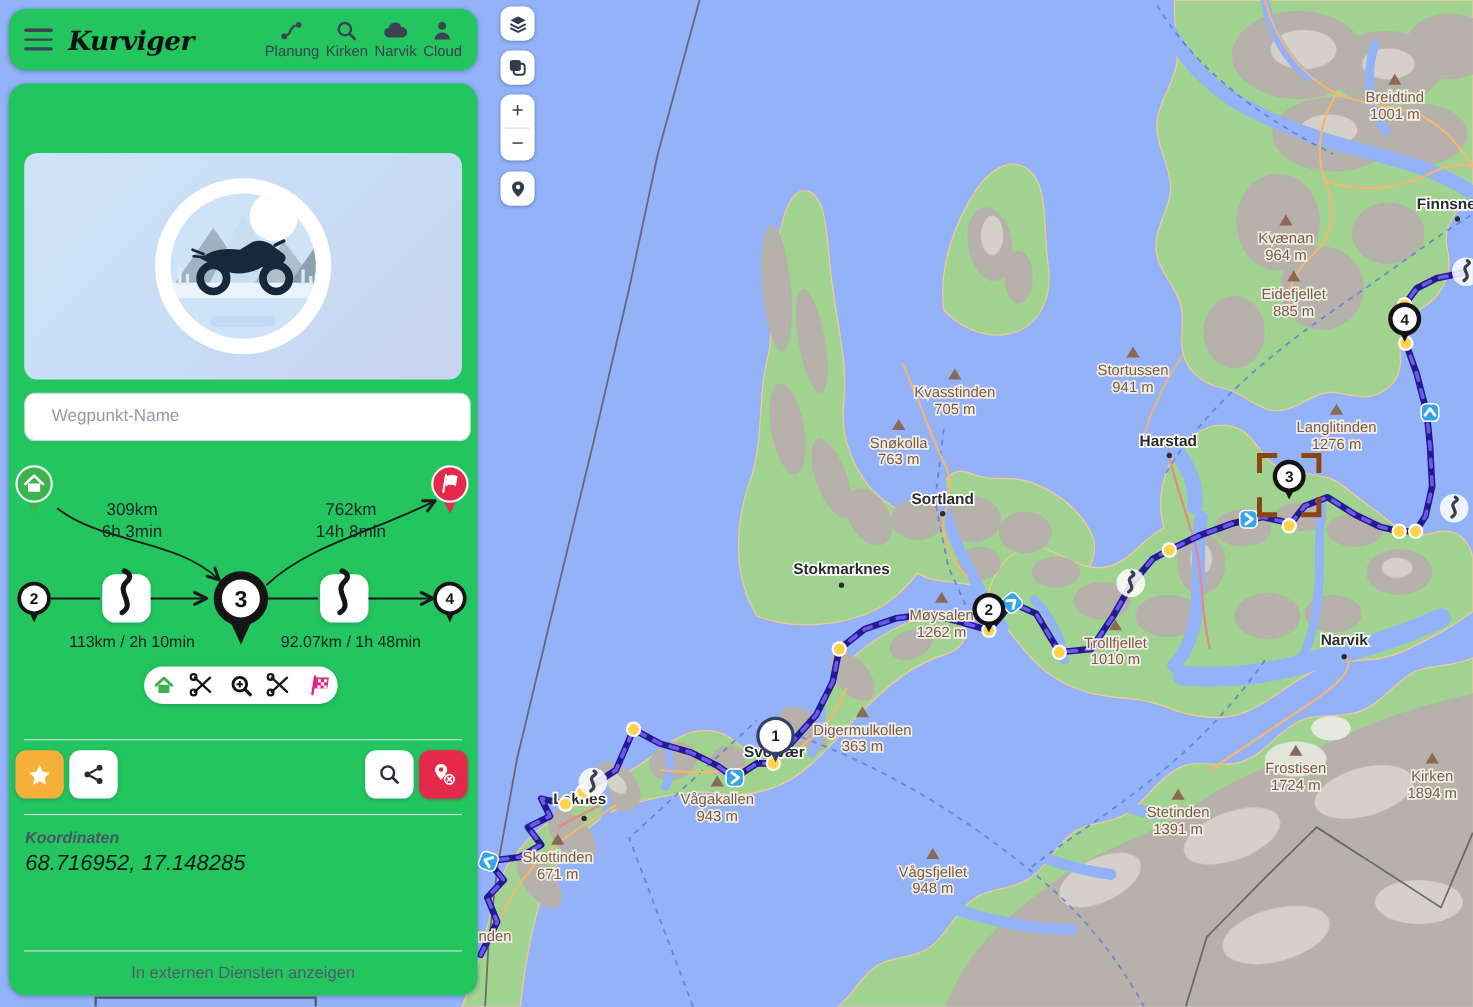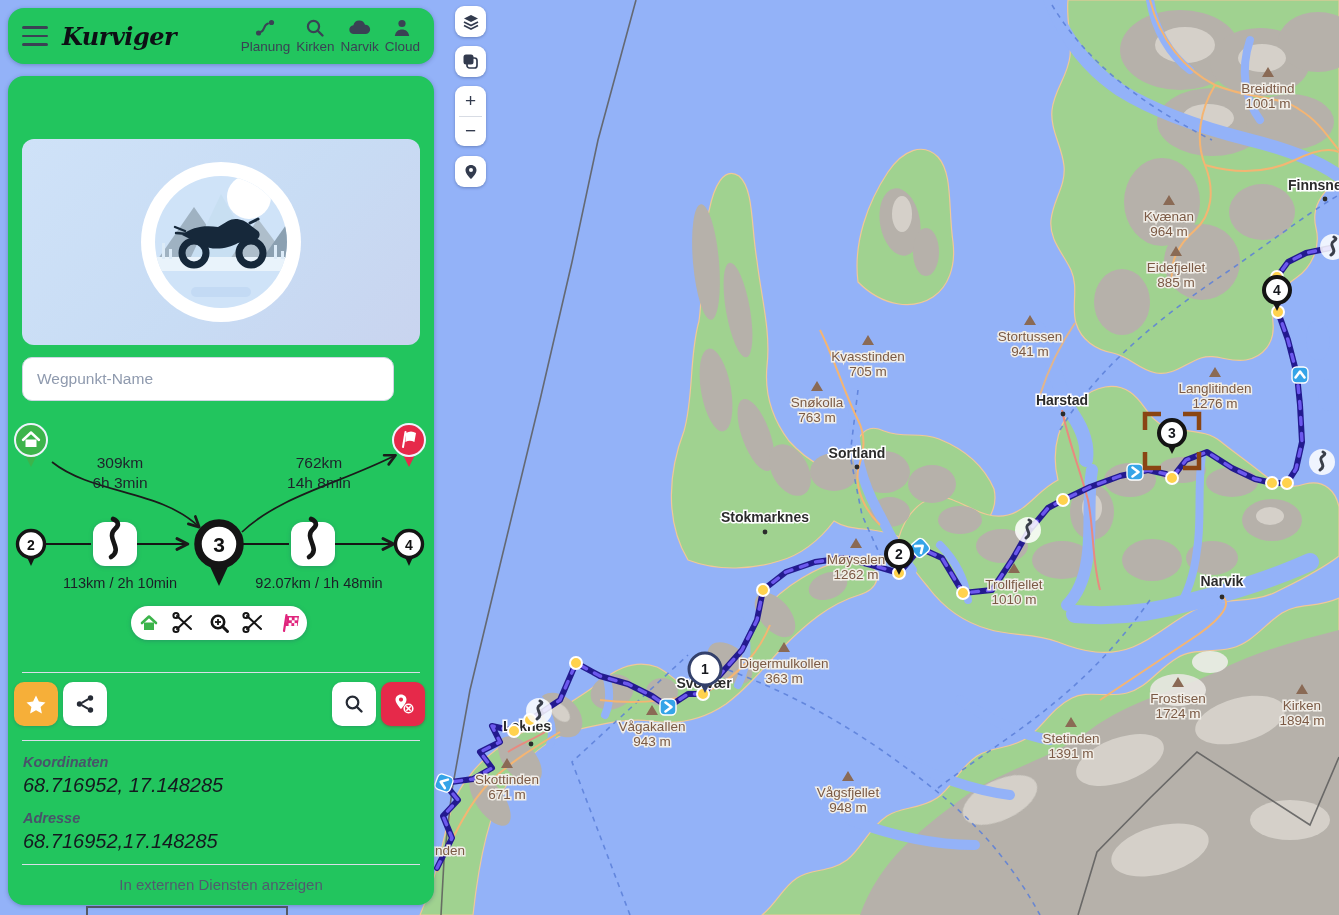--- a/index.html
+++ b/index.html
@@ -17,22 +17,22 @@
         font-size:24px;color:#0d0f14;margin-left:14px;letter-spacing:-.5px;}
   .hdr-nav{margin-left:auto;display:flex;gap:6px;}
   .nav-it{display:flex;flex-direction:column;align-items:center;color:#3a4254;cursor:pointer;}
   .nav-it .lbl{font-size:13.5px;margin-top:1px;}
   
   .panel{left:8px;top:76px;width:426px;height:829px;}
   .panel-title{position:absolute;left:60px;top:93px;font-size:16.5px;color:#2e3440;font-weight:500;}
   .back{position:absolute;left:20px;top:92px;width:24px;height:22px;cursor:pointer;}
   .imgcard{position:absolute;left:14px;top:63px;width:398px;height:206px;border-radius:12px;
            background:linear-gradient(135deg,#cfe2f8 0%,#c8dcf4 55%,#c9d4ef 100%);overflow:hidden;}
-  .nameinput{position:absolute;left:14px;top:281px;width:372px;height:44px;box-sizing:border-box;
-             border:1px solid #cfd6e2;border-radius:10px;background:#fff;padding:0 14px;
+  .nameinput{position:absolute;left:14px;top:281px;width:406px;height:44px;box-sizing:border-box;
+             border:1px solid #cfd6e2;border-radius:10px;background:#fff;padding:0 24px;
              font-size:15.5px;color:#2e3440;font-family:"Liberation Sans",sans-serif;outline:none;}
   .nameinput::placeholder{color:#8f9aae;}
   .diag{position:absolute;left:0;top:334px;width:426px;height:252px;}
   .divider{position:absolute;left:14px;right:14px;height:1px;background:#d9dee8;}
   .btnrow{position:absolute;left:0;top:606px;width:426px;height:46px;}
   .sqbtn{position:absolute;width:44px;height:44px;border-radius:10px;background:#fff;
          box-shadow:0 1px 3px rgba(40,60,110,.25);display:flex;align-items:center;justify-content:center;cursor:pointer;}
   .info{position:absolute;left:15px;color:#15181f;font-style:italic;}
   .info .lb{font-size:14.5px;font-weight:bold;color:#49536a;margin-bottom:4px;}
   .info .vl{font-size:20px;color:#15181f;}
@@ -547,22 +547,18 @@
         </svg>
       </div>
     </div>
 
     <div class="divider" style="top:664px;"></div>
 
     <div class="info" style="top:678px;">
       <div class="lb">Koordinaten</div>
       <div class="vl">68.716952, 17.148285</div>
     </div>
-    <div class="info" style="top:734px;">
-      <div class="lb">Adresse</div>
-      <div class="vl">68.716952,17.148285</div>
-    </div>
 
     <div class="divider" style="top:788px;"></div>
     <div class="extlink">In externen Diensten anzeigen</div>
   </div>
 
 </div>
 
 </body></html>

